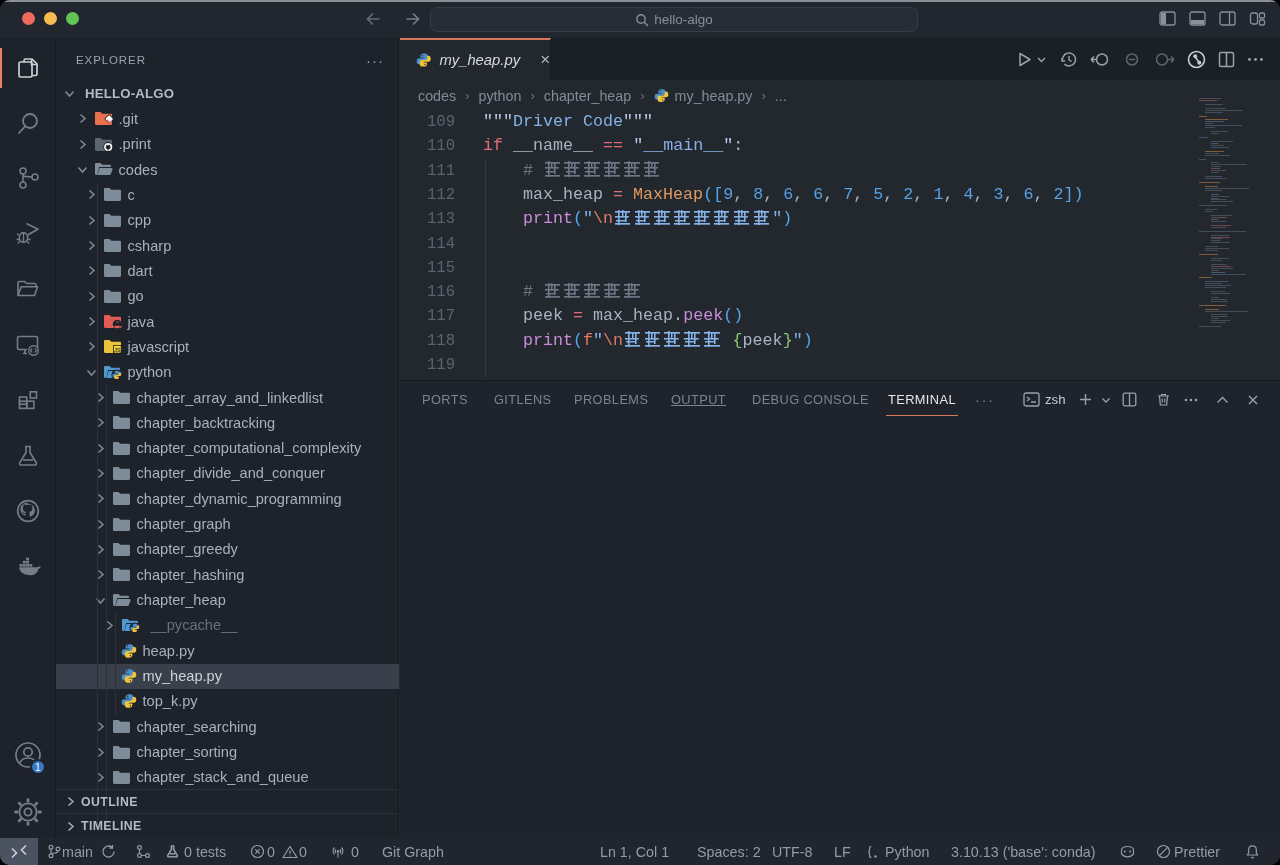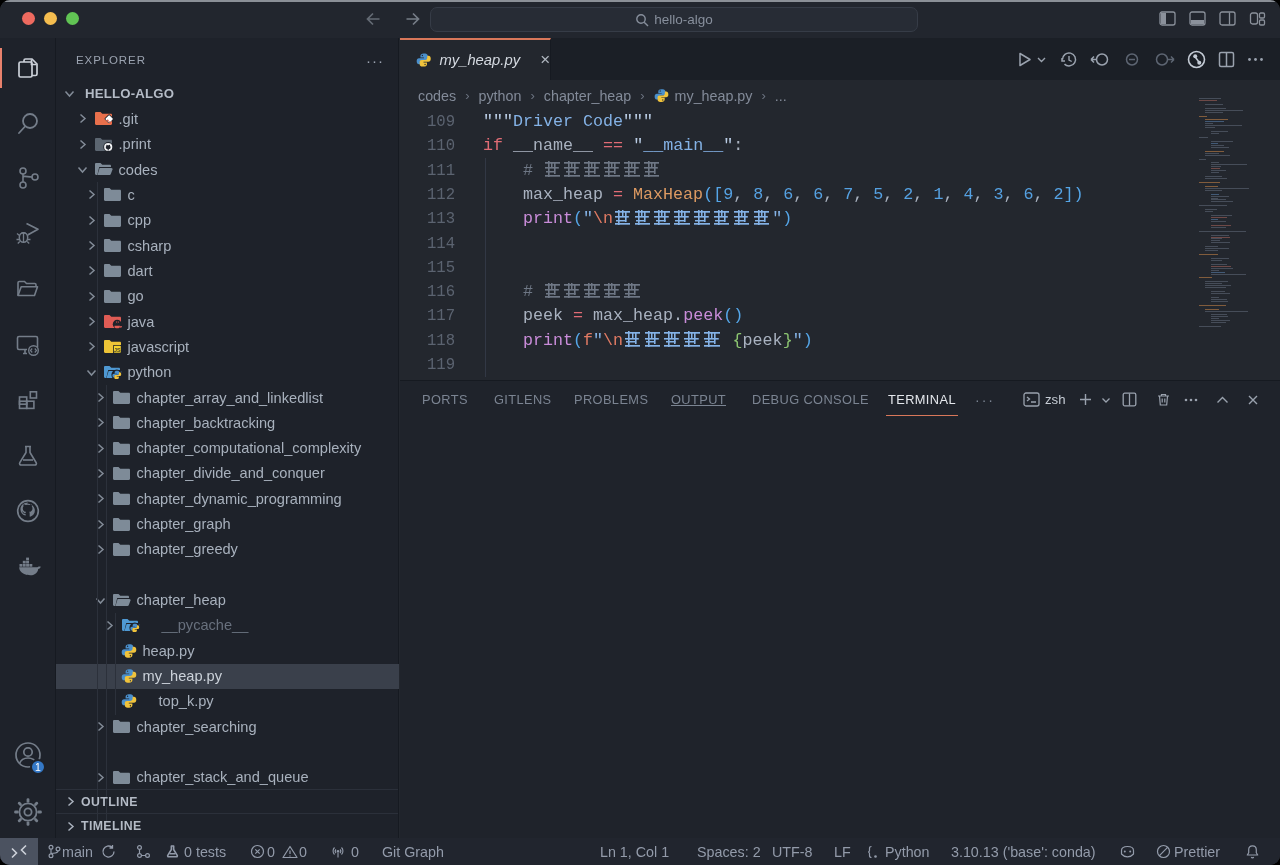--- a/index.html
+++ b/index.html
@@ -472,20 +472,33 @@
             <path d="M4.5 2.5 9 6.5 4.5 10.5" stroke="#828b97" stroke-width="1.5" fill="none"></path>
           </svg>
         </span>
         <span style="margin-left:4px;flex:none">
           <svg width="19" height="15" viewBox="0 0 19 15" fill="none">
             <path d="M1 2.2C1 1.5 1.5 1 2.2 1h4.3l1.8 1.8h8.5c.7 0 1.2.5 1.2 1.2v8.8c0 .7-.5 1.2-1.2 1.2H2.2C1.5 14 1 13.5 1 12.8Z" fill="#7e8b98"></path>
           </svg>
         </span>
         <span style="margin-left:6px">chapter_greedy</span>
       </div>
+<div class="trow" style="top:524.2px">
+        <span style="margin-left:37.5px;width:14px;flex:none">
+          <svg width="13" height="13" viewBox="0 0 13 13" fill="none">
+            <path d="M4.5 2.5 9 6.5 4.5 10.5" stroke="#828b97" stroke-width="1.5" fill="none"></path>
+          </svg>
+        </span>
+        <span style="margin-left:4px;flex:none">
+          <svg width="19" height="15" viewBox="0 0 19 15" fill="none">
+            <path d="M1 2.2C1 1.5 1.5 1 2.2 1h4.3l1.8 1.8h8.5c.7 0 1.2.5 1.2 1.2v8.8c0 .7-.5 1.2-1.2 1.2H2.2C1.5 14 1 13.5 1 12.8Z" fill="#7e8b98"></path>
+          </svg>
+        </span>
+        <span style="margin-left:6px">chapter_hashing</span>
+      </div>
 <div class="trow" style="top:549.5px">
         <span style="margin-left:37.5px;width:14px;flex:none">
           <svg width="13" height="13" viewBox="0 0 13 13" fill="none">
             <path d="M2.5 4.5 6.5 9 10.5 4.5" stroke="#828b97" stroke-width="1.5" fill="none"></path>
           </svg>
         </span>
         <span style="margin-left:4px;flex:none">
           <svg width="19" height="15" viewBox="0 0 19 15" fill="none">
             <path d="M1 2.2C1 1.5 1.5 1 2.2 1h4.3l1.8 1.8h7.5c.7 0 1.2.5 1.2 1.2v1H5.2L3.3 13H2.2C1.5 13 1 12.5 1 11.8Z" fill="#7e8b98"></path>
             <path d="M5.6 6h11.8c.8 0 1.4.8 1.1 1.6l-1.8 4.6c-.2.5-.6.8-1.1.8H3.5Z" fill="#7e8b98"></path>
@@ -505,21 +518,21 @@
             <path d="M5.6 6h11.8c.8 0 1.4.8 1.1 1.6l-1.8 4.6c-.2.5-.6.8-1.1.8H3.5Z" fill="#4f99d3"></path>
             <g transform="translate(8.6,4.6)">
               <circle cx="5.2" cy="5.2" r="5.4" fill="#1e222a"></circle>
               <g transform="translate(.5,.5)">
                 <path d="M4.6.7c-1.2 0-2 .5-2 1.5v1.1h2.2v.4H1.7C.8 3.7.3 4.4.3 5.5s.5 1.9 1.4 1.9h.8V6.2c0-.8.7-1.5 1.6-1.5h1.9c.7 0 1.2-.5 1.2-1.2V2.2C7.2 1.2 6.4.7 5.5.7z" fill="#4a8fcc"></path>
                 <path d="M4.8 8.9c1.2 0 2-.5 2-1.5V6.3H4.6v-.4h3.1c.9 0 1.4-.7 1.4-1.8S8.6 2.2 7.7 2.2h-.8v1.2c0 .8-.7 1.5-1.6 1.5H3.4c-.7 0-1.2.5-1.2 1.2v1.3c0 1 .8 1.5 1.7 1.5z" fill="#f0c33c"></path>
               </g>
             </g>
           </svg>
         </span>
-        <span class="dim" style="margin-left:22px">__pycache__</span>
+        <span class="dim" style="margin-left:11px">__pycache__</span>
       </div>
 <div class="trow" style="top:600.2px">
         <span style="margin-left:46.5px;width:14px;flex:none"></span>
         <span style="margin-left:4px;flex:none">
           <svg width="16" height="16" viewBox="0 0 16 16" fill="none">
             <g transform="scale(1.0000)">
               <path d="M7.9 1.2c-2 0-3.3.9-3.3 2.5v1.8h3.6v.7H3.1c-1.5 0-2.4 1.1-2.4 3 0 1.9.9 3.1 2.4 3.1h1.3v-1.9c0-1.4 1.2-2.5 2.6-2.5h3.2c1.2 0 2-.8 2-2V3.7c0-1.5-1.2-2.5-2.7-2.5zM6.6 2.5c.4 0 .7.3.7.8s-.3.8-.7.8-.7-.4-.7-.8.3-.8.7-.8z" fill="#4a8fcc"></path>
               <path d="M8.1 14.8c2 0 3.3-.9 3.3-2.5v-1.8H7.8v-.7h5.1c1.5 0 2.4-1.1 2.4-3 0-1.9-.9-3.1-2.4-3.1h-1.3v1.9c0 1.4-1.2 2.5-2.6 2.5H5.8c-1.2 0-2 .8-2 2v2.2c0 1.5 1.2 2.5 2.7 2.5zm1.3-1.3c-.4 0-.7-.3-.7-.8s.3-.8.7-.8.7.4.7.8-.3.8-.7.8z" fill="#f0c33c"></path>
             </g>
           </svg>
@@ -541,34 +554,47 @@
 <div class="trow" style="top:650.8px">
         <span style="margin-left:46.5px;width:14px;flex:none"></span>
         <span style="margin-left:4px;flex:none">
           <svg width="16" height="16" viewBox="0 0 16 16" fill="none">
             <g transform="scale(1.0000)">
               <path d="M7.9 1.2c-2 0-3.3.9-3.3 2.5v1.8h3.6v.7H3.1c-1.5 0-2.4 1.1-2.4 3 0 1.9.9 3.1 2.4 3.1h1.3v-1.9c0-1.4 1.2-2.5 2.6-2.5h3.2c1.2 0 2-.8 2-2V3.7c0-1.5-1.2-2.5-2.7-2.5zM6.6 2.5c.4 0 .7.3.7.8s-.3.8-.7.8-.7-.4-.7-.8.3-.8.7-.8z" fill="#4a8fcc"></path>
               <path d="M8.1 14.8c2 0 3.3-.9 3.3-2.5v-1.8H7.8v-.7h5.1c1.5 0 2.4-1.1 2.4-3 0-1.9-.9-3.1-2.4-3.1h-1.3v1.9c0 1.4-1.2 2.5-2.6 2.5H5.8c-1.2 0-2 .8-2 2v2.2c0 1.5 1.2 2.5 2.7 2.5zm1.3-1.3c-.4 0-.7-.3-.7-.8s.3-.8.7-.8.7.4.7.8-.3.8-.7.8z" fill="#f0c33c"></path>
             </g>
           </svg>
         </span>
-        <span style="margin-left:22px">top_k.py</span>
+        <span style="margin-left:6px">top_k.py</span>
       </div>
 <div class="trow" style="top:676.1px">
         <span style="margin-left:37.5px;width:14px;flex:none">
           <svg width="13" height="13" viewBox="0 0 13 13" fill="none">
             <path d="M4.5 2.5 9 6.5 4.5 10.5" stroke="#828b97" stroke-width="1.5" fill="none"></path>
           </svg>
         </span>
         <span style="margin-left:4px;flex:none">
           <svg width="19" height="15" viewBox="0 0 19 15" fill="none">
             <path d="M1 2.2C1 1.5 1.5 1 2.2 1h4.3l1.8 1.8h8.5c.7 0 1.2.5 1.2 1.2v8.8c0 .7-.5 1.2-1.2 1.2H2.2C1.5 14 1 13.5 1 12.8Z" fill="#7e8b98"></path>
           </svg>
         </span>
         <span style="margin-left:6px">chapter_searching</span>
+      </div>
+<div class="trow" style="top:701.5px">
+        <span style="margin-left:37.5px;width:14px;flex:none">
+          <svg width="13" height="13" viewBox="0 0 13 13" fill="none">
+            <path d="M4.5 2.5 9 6.5 4.5 10.5" stroke="#828b97" stroke-width="1.5" fill="none"></path>
+          </svg>
+        </span>
+        <span style="margin-left:4px;flex:none">
+          <svg width="19" height="15" viewBox="0 0 19 15" fill="none">
+            <path d="M1 2.2C1 1.5 1.5 1 2.2 1h4.3l1.8 1.8h8.5c.7 0 1.2.5 1.2 1.2v8.8c0 .7-.5 1.2-1.2 1.2H2.2C1.5 14 1 13.5 1 12.8Z" fill="#7e8b98"></path>
+          </svg>
+        </span>
+        <span style="margin-left:6px">chapter_sorting</span>
       </div>
 <div class="trow" style="top:726.8px">
         <span style="margin-left:37.5px;width:14px;flex:none">
           <svg width="13" height="13" viewBox="0 0 13 13" fill="none">
             <path d="M4.5 2.5 9 6.5 4.5 10.5" stroke="#828b97" stroke-width="1.5" fill="none"></path>
           </svg>
         </span>
         <span style="margin-left:4px;flex:none">
           <svg width="19" height="15" viewBox="0 0 19 15" fill="none">
             <path d="M1 2.2C1 1.5 1.5 1 2.2 1h4.3l1.8 1.8h8.5c.7 0 1.2.5 1.2 1.2v8.8c0 .7-.5 1.2-1.2 1.2H2.2C1.5 14 1 13.5 1 12.8Z" fill="#7e8b98"></path>

